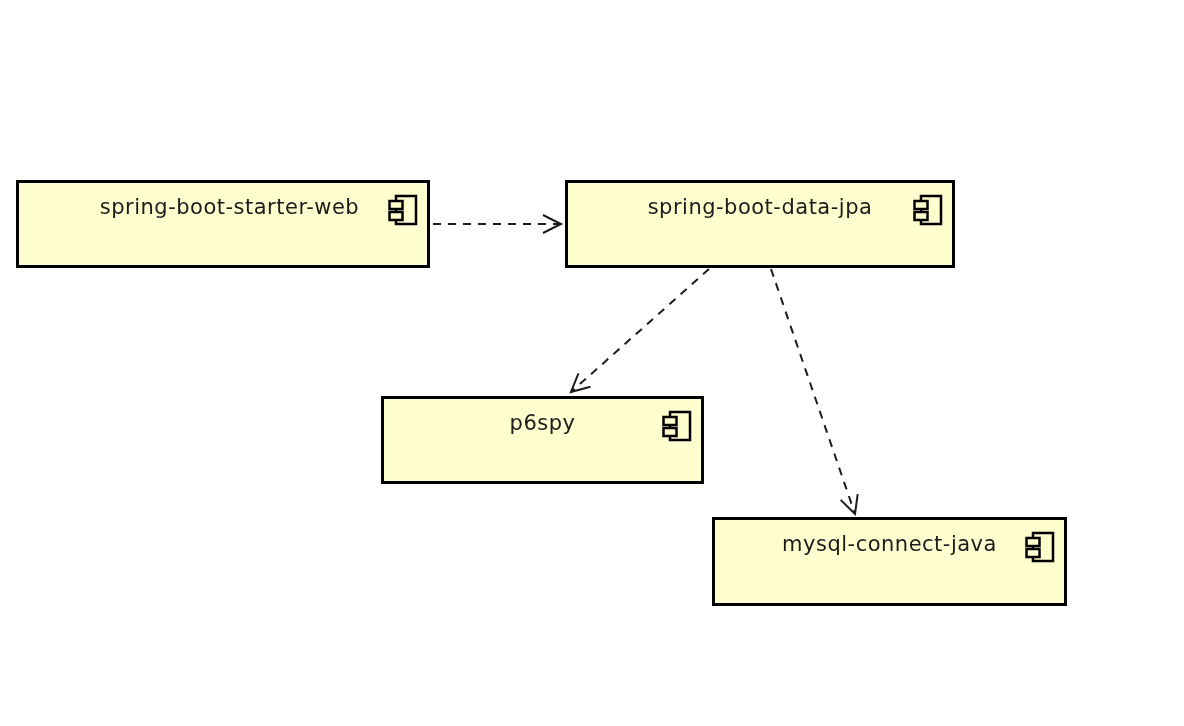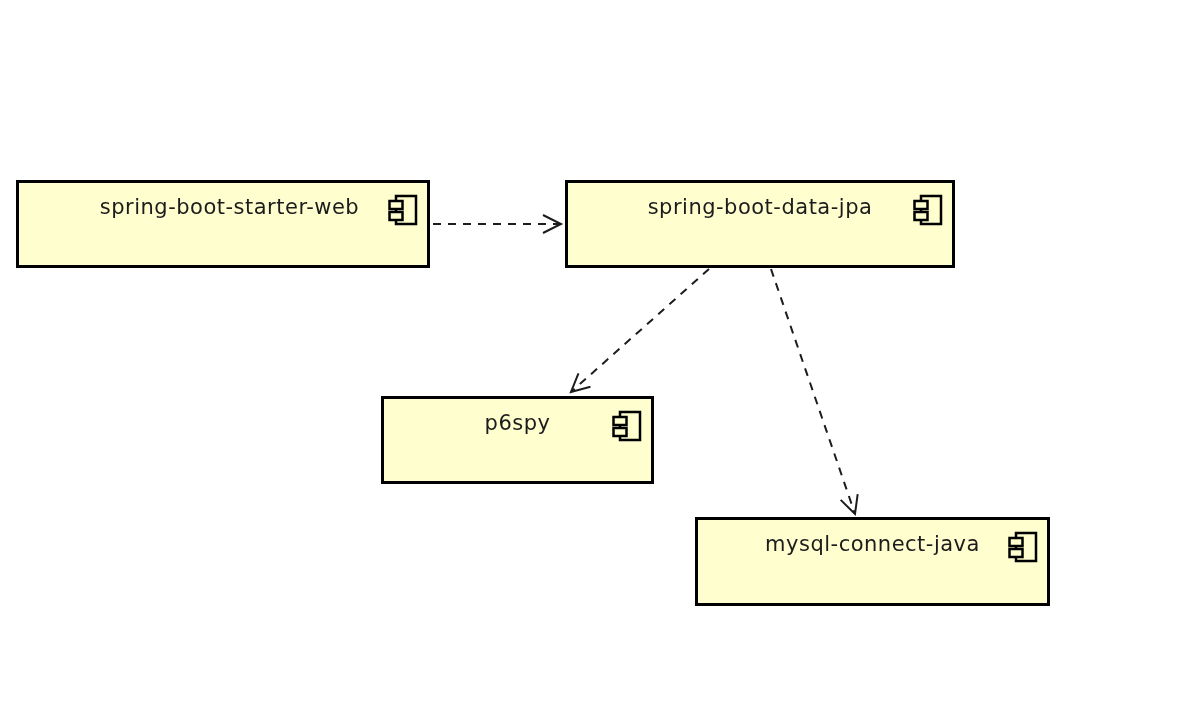--- a/index.html
+++ b/index.html
@@ -43,22 +43,22 @@
   .comp-icon {
     position: absolute;
     top: 11px;
     right: 9px;
     width: 30px;
     height: 32px;
   }
   
   #node-web   { left: 16px;  top: 180px; width: 414px; height: 88px; padding-left: 13px; }
   #node-jpa   { left: 565px; top: 180px; width: 390px; height: 88px; }
-  #node-p6spy { left: 381px; top: 396px; width: 273px; height: 88px; }
-  #node-mysql { left: 695px; top: 517px; width: 355px; height: 89px; }
+  #node-p6spy { left: 381px; top: 396px; width: 323px; height: 88px; }
+  #node-mysql { left: 712px; top: 517px; width: 355px; height: 89px; }
 </style>
 </head>
 <body>
 
 <div class="canvas">
 
   <svg class="edges-layer" width="1184" height="726" viewBox="0 0 1184 726" xmlns="http://www.w3.org/2000/svg">
     <defs>
       <marker id="openArrow" markerUnits="userSpaceOnUse" markerWidth="24" markerHeight="24" refX="20" refY="11" orient="auto">
         <path d="M2,2 L20,11 L2,20" fill="none" stroke="#1c1c1c" stroke-width="2"></path>

